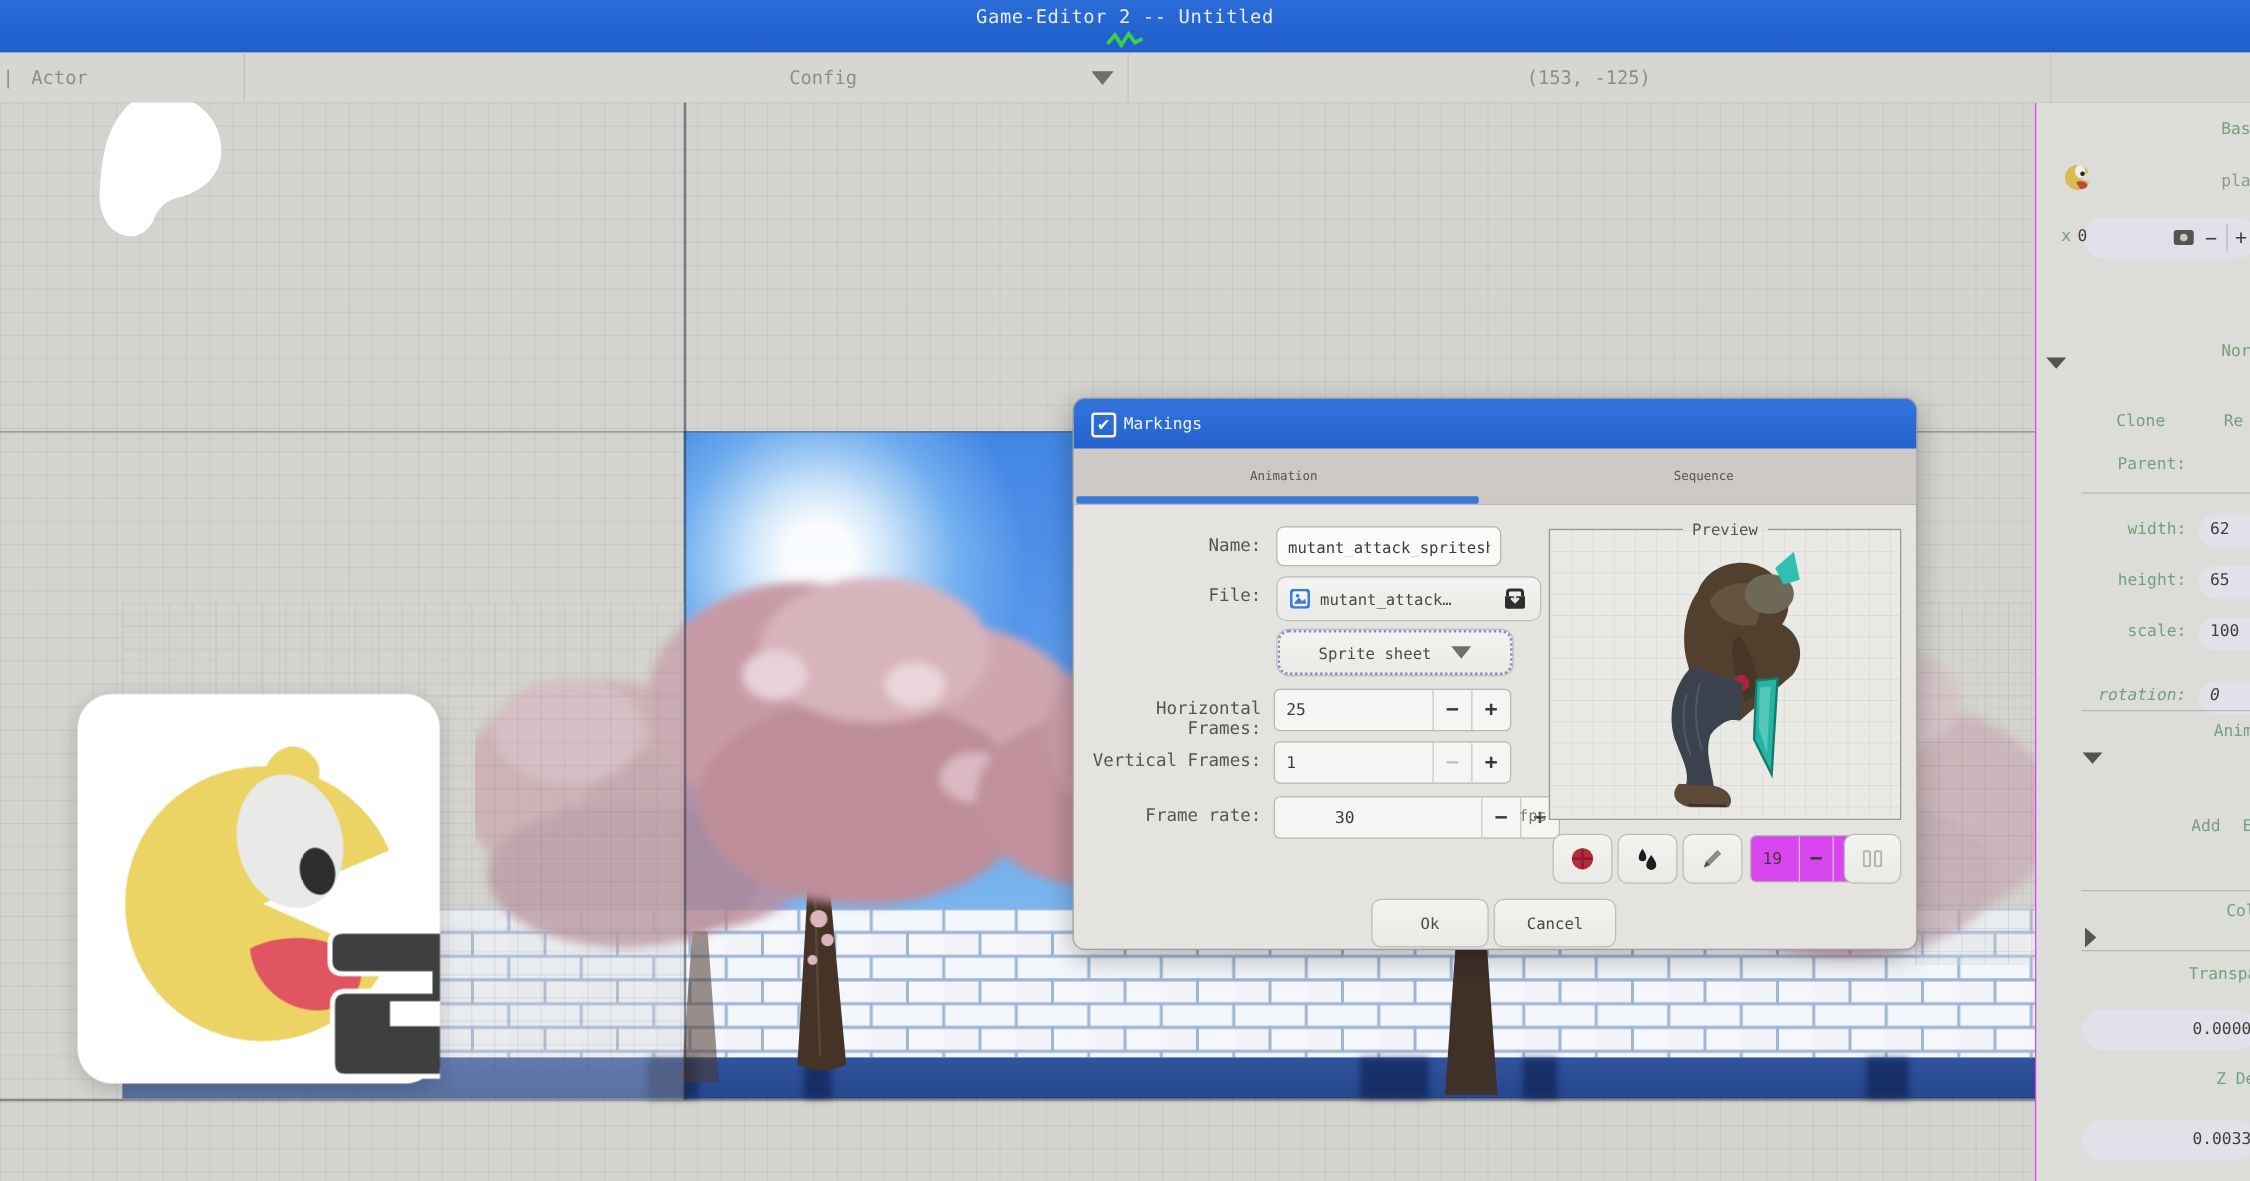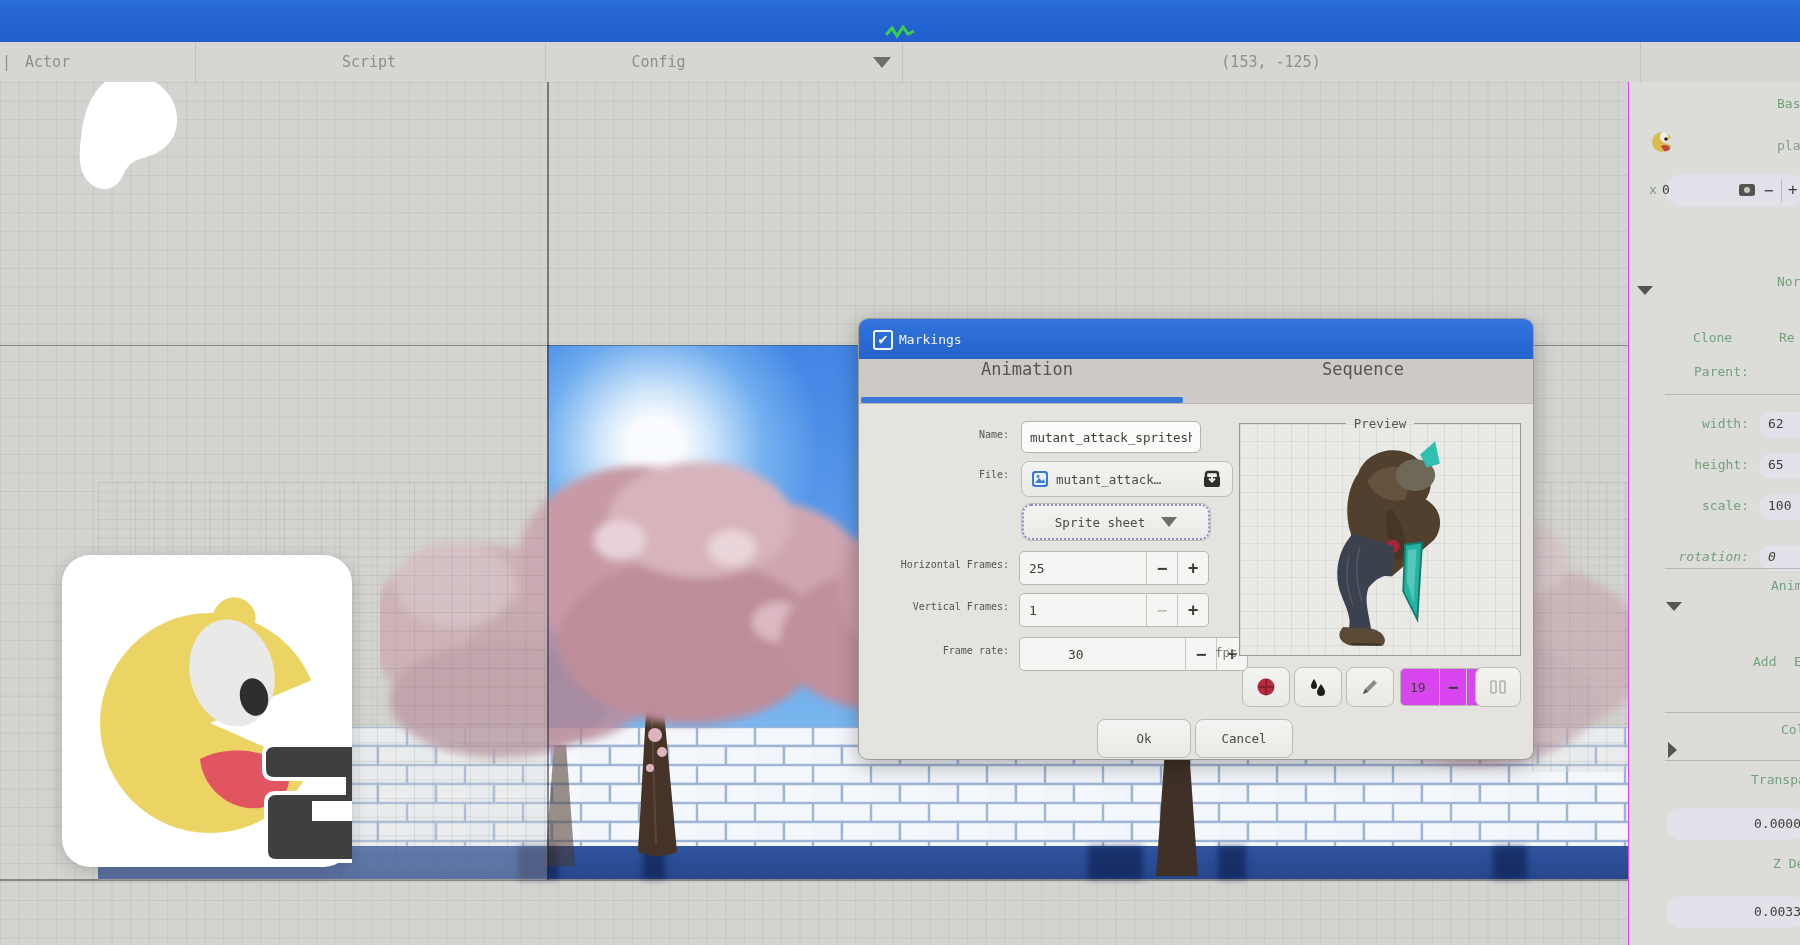--- a/index.html
+++ b/index.html
@@ -38,23 +38,23 @@
   
   .dialog{left:858px;top:318px;width:674px;height:440px;border-radius:10px;
           box-shadow:0 6px 22px rgba(0,0,0,.28);background:#e4e3e0;border:1px solid #9d9d98;}
   .dlg-head{left:0;top:0;width:100%;height:40px;background:linear-gradient(180deg,#3273dc,#2563cd);
             border-radius:9px 9px 0 0;display:flex;align-items:center;}
   .dlg-title{width:100%;text-align:center;color:#eef2f8;font-size:13.5px;top:12px;}
   .chk{left:14px;top:11px;width:16px;height:16px;border:2px solid #f2f4f8;border-radius:3px;
        color:#fff;font-size:15px;line-height:14px;text-align:center;font-weight:bold;}
   .chk-label{left:40px;top:13px;color:#f0f3f8;font-size:13px;}
   .tabs{left:0;top:40px;width:100%;height:44px;background:#cdcac5;border-bottom:1px solid #b9b6b0;}
-  .tab{top:0;height:44px;display:flex;justify-content:center;color:#55554f;font-size:17px;}
+  .tab{top:0;height:44px;display:flex;align-items:center;justify-content:center;color:#55554f;font-size:10px;}
   .tab-underline{left:2px;top:78px;width:322px;height:6px;background:#3a78d8;border-radius:2px;}
-  .frow-label{color:#55554f;font-size:10px;text-align:right;width:150px;left:0;}
+  .frow-label{color:#55554f;font-size:14px;text-align:right;width:150px;left:0;}
   .input{background:#fbfbfa;border:1px solid #b5b5b0;border-radius:6px;color:#3c3c38;
          font-family:inherit;font-size:12.5px;padding:0 8px;overflow:hidden;white-space:nowrap;}
   .btn{background:linear-gradient(180deg,#f3f3f1,#e9e9e6);border:1px solid #bdbdb8;border-radius:8px;
        color:#4a4a45;font-size:12.5px;display:flex;align-items:center;justify-content:center;}
   .spin{background:#f5f5f3;border:1px solid #b8b8b3;border-radius:5px;display:flex;align-items:stretch;overflow:hidden;}
   .spin .val{flex:1;display:flex;align-items:center;padding-left:9px;color:#3c3c38;font-size:13px;}
   .spin .seg{width:30px;display:flex;align-items:center;justify-content:center;border-left:1px solid #c8c8c3;
              color:#3a3a36;font-size:17px;font-weight:bold;}
   .seg.disabled{color:#c3c3be;}
   fieldset.preview{left:380px;top:97px;width:280px;height:238px;position:absolute;margin:0;padding:0;
@@ -75,32 +75,30 @@
   .tri-right{width:0;height:0;border-top:8px solid transparent;border-bottom:8px solid transparent;border-left:9px solid #55554f;}
   .prop-row{left:0;width:172px;height:26px;}
   .prop-label{left:8px;width:112px;text-align:right;top:4px;}
   .prop-pill{left:130px;top:0;width:48px;height:26px;border-radius:13px 0 0 13px;background:#e1e1e9;}
   .prop-val{left:139px;top:4px;}
 </style>
 </head>
 <body>
 
 <div class="abs titlebar">
+  <div class="abs title">Game-Editor 2 -- Untitled</div>
   <svg class="abs zap" width="32" height="16">
     <polyline points="2,10 8,3 13,11 19,2 24,9 30,6" fill="none" stroke="#3bd04a" stroke-width="3"></polyline>
   </svg>
 </div>
 
 <div class="abs menubar">
   <div class="abs mcell" style="left:0;width:193px;justify-content:flex-start;padding-left:2px;">
     <span>|</span>
     <span style="margin-left:14px;">Actor</span>
-  </div>
-  <div class="abs mcell" style="left:193px;width:352px;">
-    <span>Script</span>
   </div>
   <div class="abs mcell" style="left:545px;width:357px;">
     <span style="margin-right:130px;">Config</span>
     <span class="chev-down abs" style="left:328px;top:15px;"></span>
   </div>
   <div class="abs mcell" style="left:902px;width:738px;">
     <span>(153, -125)</span>
   </div>
   <div class="abs mcell" style="left:1640px;width:160px;border-right:none;"></div>
 </div>

